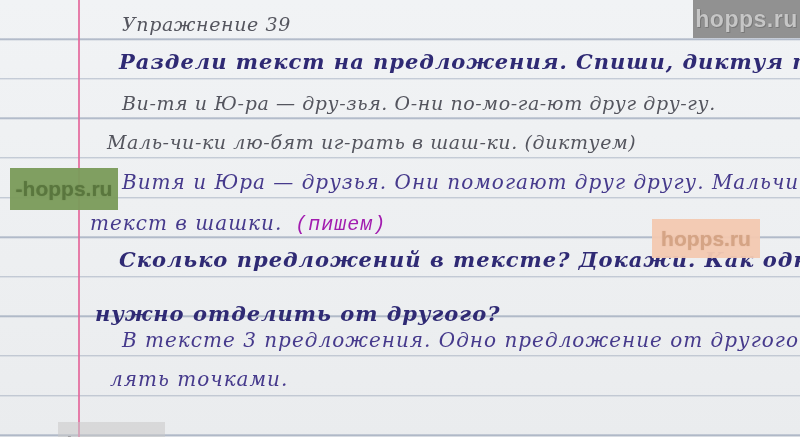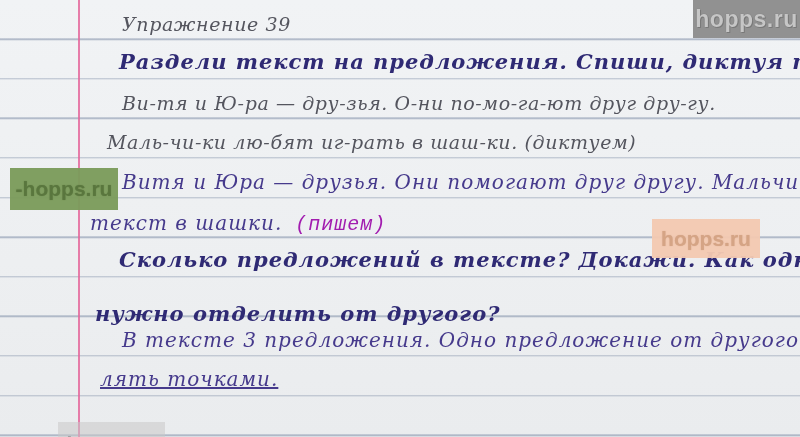--- a/index.html
+++ b/index.html
@@ -62,21 +62,21 @@
   
   .l1{left:122px;top:13px;}
   .l2{left:119px;top:49px;}
   .l3{left:122px;top:92px;}
   .l4{left:107px;top:131px;}
   .l5{left:122px;top:170px;}
   .l6{left:90px;top:211px;}
   .l7{left:119px;top:247px;}
   .l8{left:95px;top:270px;margin-top:31px;}
   .l9{left:122px;top:328px;}
-  .l10{left:100px;top:367px;text-decoration:underline;}
+  .l10{left:110px;top:367px;}
 </style>
 </head>
 <body>
 
 <div class="rules"></div>
 <div class="margin-line"></div>
 
 <div class="hw ink-gray l1">Упражнение 39</div>
 
 <div class="hw ink-bold l2">Раздели текст на предложения. Спиши, диктуя по слогам.</div>

